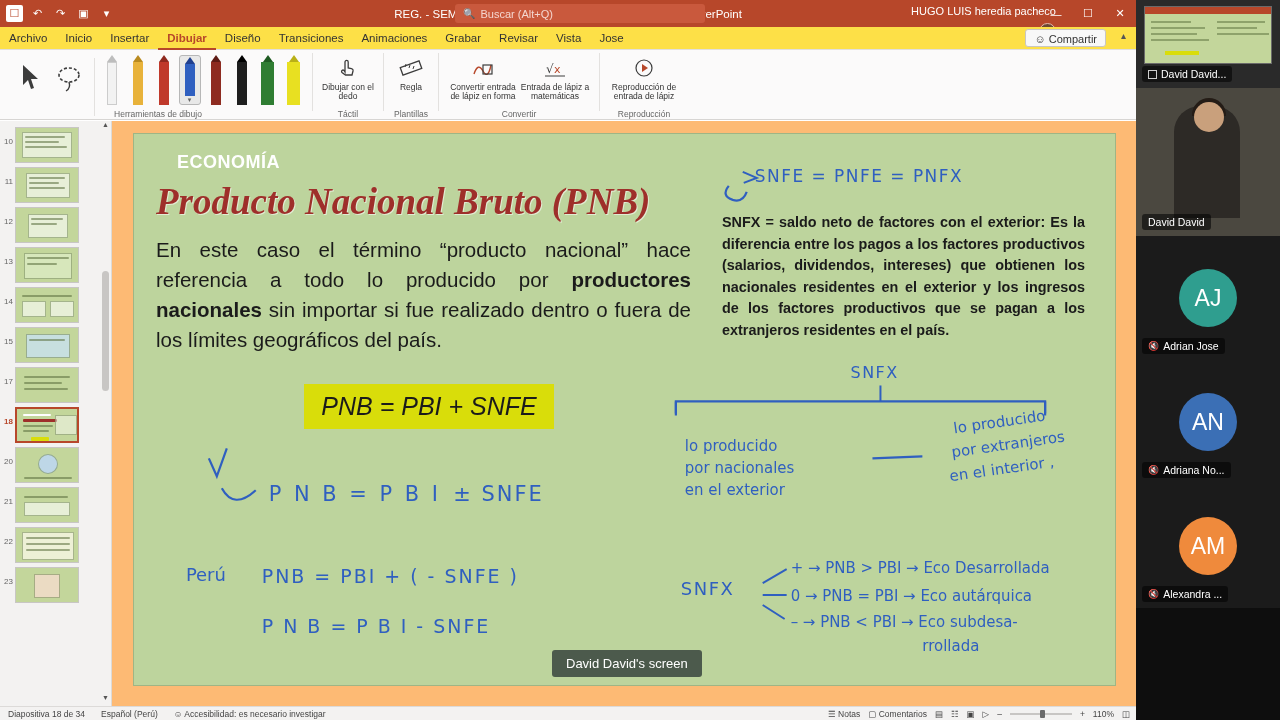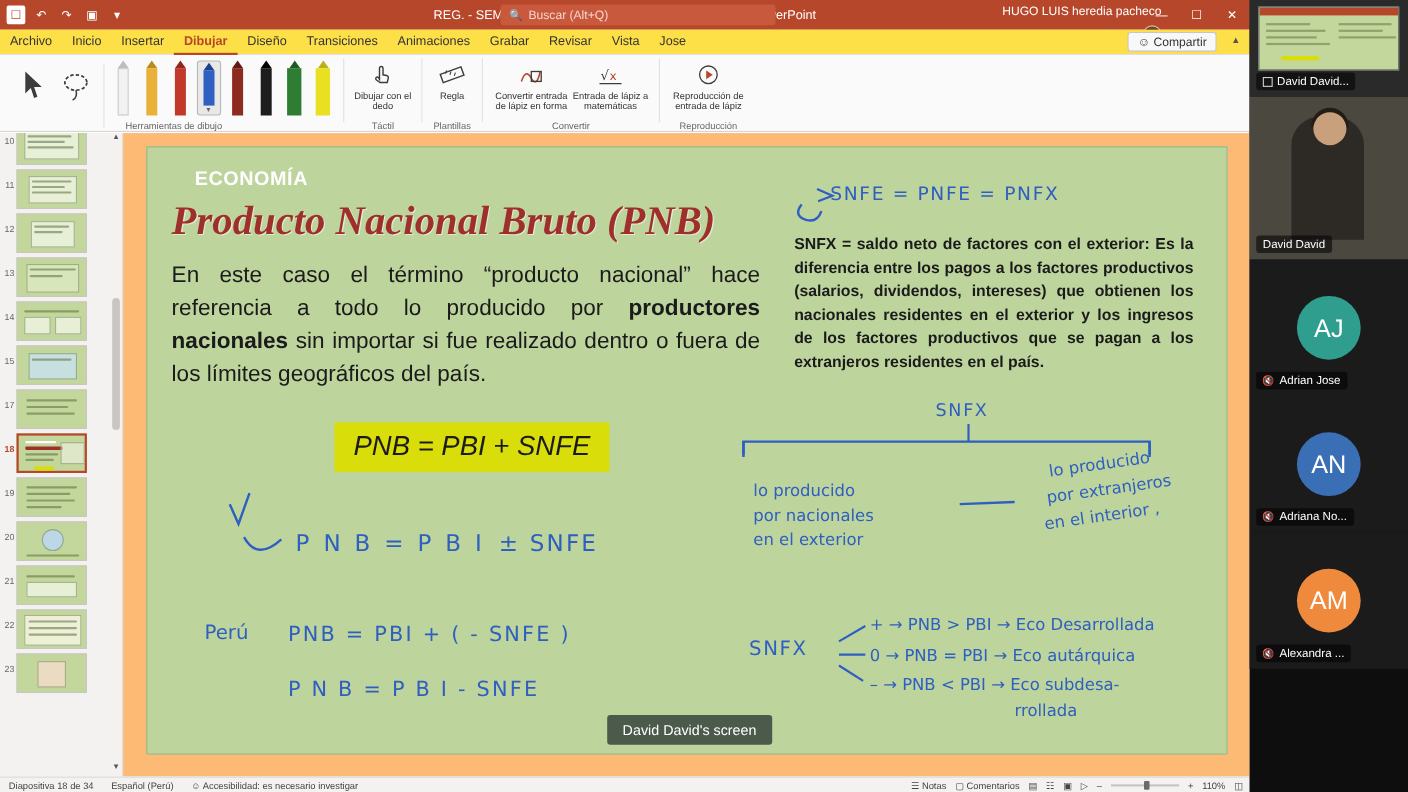--- a/index.html
+++ b/index.html
@@ -90,21 +90,21 @@
     font-size:8.5px; color:#333; text-align:center; line-height:1.05; gap:2px;
   }
   .bigbtn .ico { height:26px; display:flex; align-items:center; justify-content:center; }
 
   
   .workspace { position:absolute; left:0; top:121px; width:1136px; height:585px; background:#f3f2f1; display:flex; }
 
   
   .thumbs {
     width:112px; background:#f3f2f1; border-right:1px solid #dcdad8;
-    position:relative; overflow:hidden; padding-top:5px;
+    position:relative; overflow:hidden; padding-top:18px;
   }
   .thumb-row { display:flex; align-items:flex-start; gap:2px; padding:2px 3px 2px 1px; }
   .thumb-num { width:12px; text-align:right; font-size:8px; color:#666; padding-top:10px; }
   .thumb {
     width:64px; height:36px; background:#c3d69b; border:1px solid #c8c6c4;
     position:relative; overflow:hidden;
   }
   .thumb.current { border:2px solid #b7472a; }
   .thumb-row.current .thumb-num { color:#b7472a; font-weight:bold; }
   .thumb .tl { position:absolute; background:rgba(90,110,60,.55); height:2px; border-radius:1px; }
@@ -461,29 +461,20 @@
       </div>
       <div class="thumb-row current">
         <div class="thumb-num">18</div>
         <div class="thumb current">
           <div class="tl" style="left:6px;top:5px;width:28px; background:#fff;"></div>
           <div class="tl" style="left:6px;top:10px;width:34px; background:#9e2f2a; height:3px;"></div>
           <div class="tl" style="left:6px;top:16px;width:30px;"></div>
           <div class="tl" style="left:6px;top:21px;width:26px;"></div>
           <div class="tbox" style="left:38px;top:6px;width:22px;height:20px; background:rgba(255,255,255,.45)"></div>
           <div class="tl" style="left:14px;top:28px;width:18px; background:#d9dd0a; height:4px;"></div>
-        </div>
-      </div>
-      <div class="thumb-row">
-        <div class="thumb-num">19</div>
-        <div class="thumb">
-          <div class="tl" style="left:8px;top:7px;width:46px;"></div>
-          <div class="tl" style="left:8px;top:13px;width:40px;"></div>
-          <div class="tl" style="left:8px;top:19px;width:44px;"></div>
-          <div class="tl" style="left:8px;top:25px;width:32px;"></div>
         </div>
       </div>
       <div class="thumb-row">
         <div class="thumb-num">20</div>
         <div class="thumb">
           <div class="tbox" style="left:22px;top:6px;width:20px;height:20px; border-radius:50%; background:rgba(190,215,240,.9)"></div>
           <div class="tl" style="left:8px;top:29px;width:48px;"></div>
         </div>
       </div>
       <div class="thumb-row">

